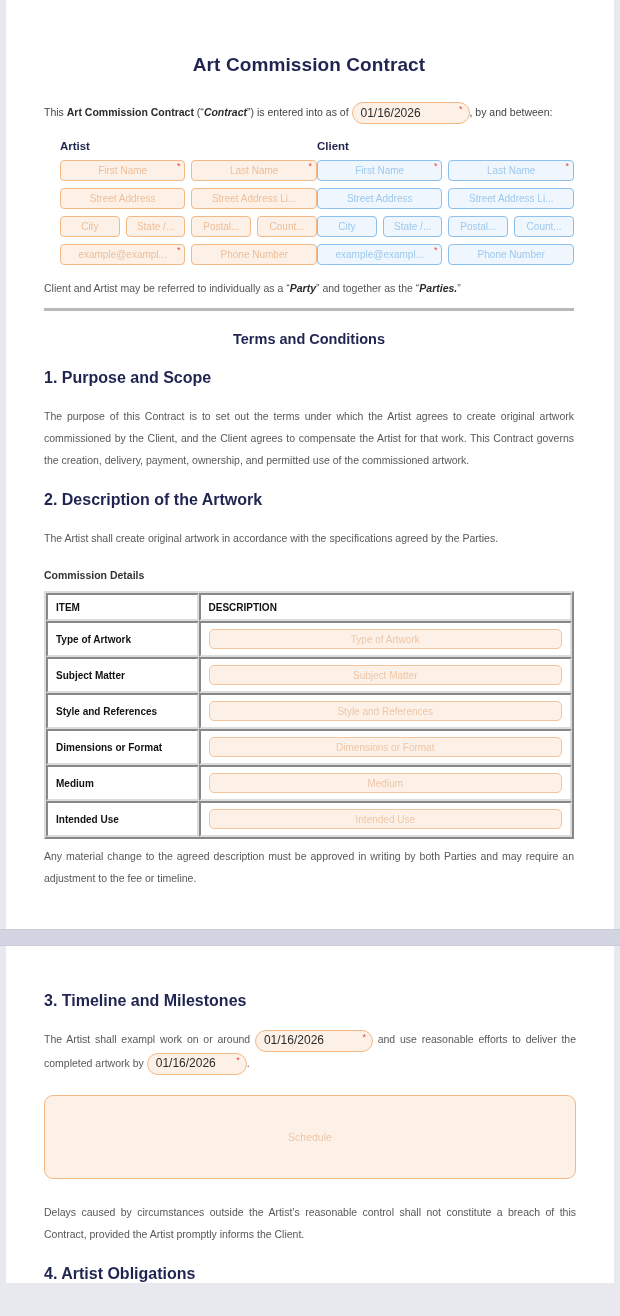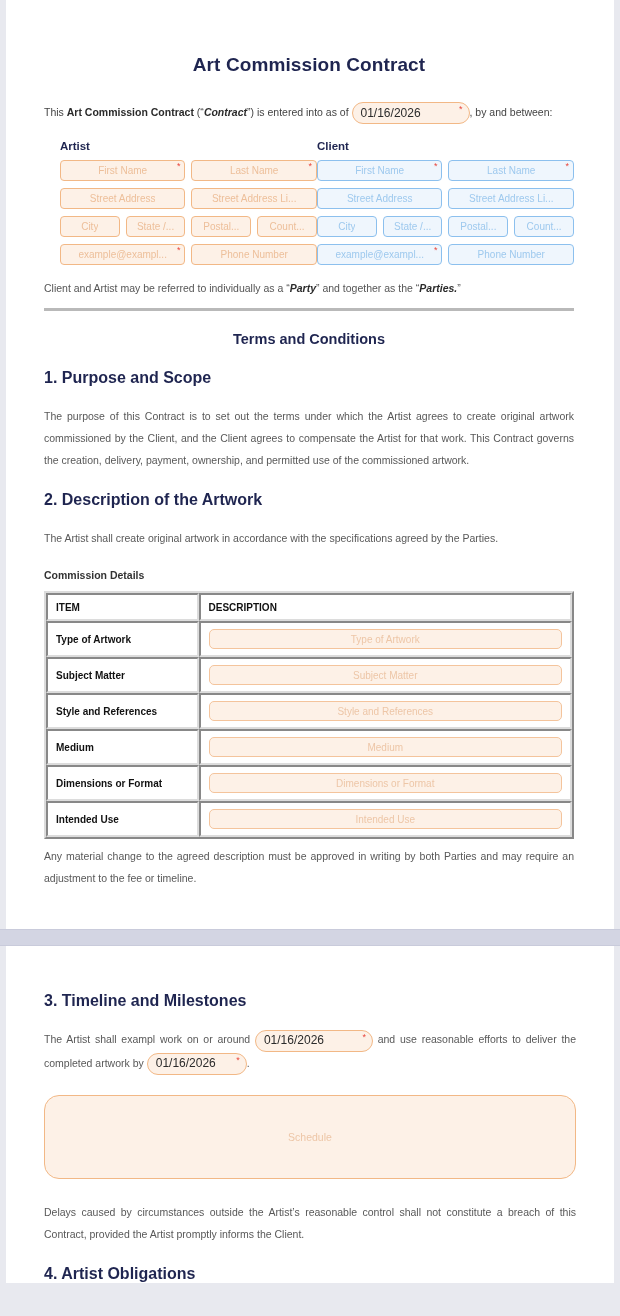--- a/index.html
+++ b/index.html
@@ -213,21 +213,21 @@
     justify-content: center;
     font-size: 10px;
     color: #edc6a7;
   }
 
   
   .schedule-box {
     height: 84px;
     background: #fdf1e7;
     border: 1px solid #f2b886;
-    border-radius: 15px;
+    border-radius: 9px;
     display: flex;
     align-items: center;
     justify-content: center;
     font-size: 10.5px;
     color: #edc6a7;
     margin: 0 0 22px 0;
   }
 
   .tight { margin-bottom: 8px; }
 </style>
@@ -390,32 +390,32 @@
           </tr>
           <tr>
             <td class="c-item">Style and References</td>
             <td class="c-desc">
               <div class="cell-input">
                 <span>Style and References</span>
               </div>
             </td>
           </tr>
           <tr>
+            <td class="c-item">Dimensions or Format</td>
+            <td class="c-desc">
+              <div class="cell-input">
+                <span>Dimensions or Format</span>
+              </div>
+            </td>
+          </tr>
+          <tr>
             <td class="c-item">Medium</td>
             <td class="c-desc">
               <div class="cell-input">
                 <span>Medium</span>
-              </div>
-            </td>
-          </tr>
-          <tr>
-            <td class="c-item">Dimensions or Format</td>
-            <td class="c-desc">
-              <div class="cell-input">
-                <span>Dimensions or Format</span>
               </div>
             </td>
           </tr>
           <tr>
             <td class="c-item">Intended Use</td>
             <td class="c-desc">
               <div class="cell-input">
                 <span>Intended Use</span>
               </div>
             </td>

